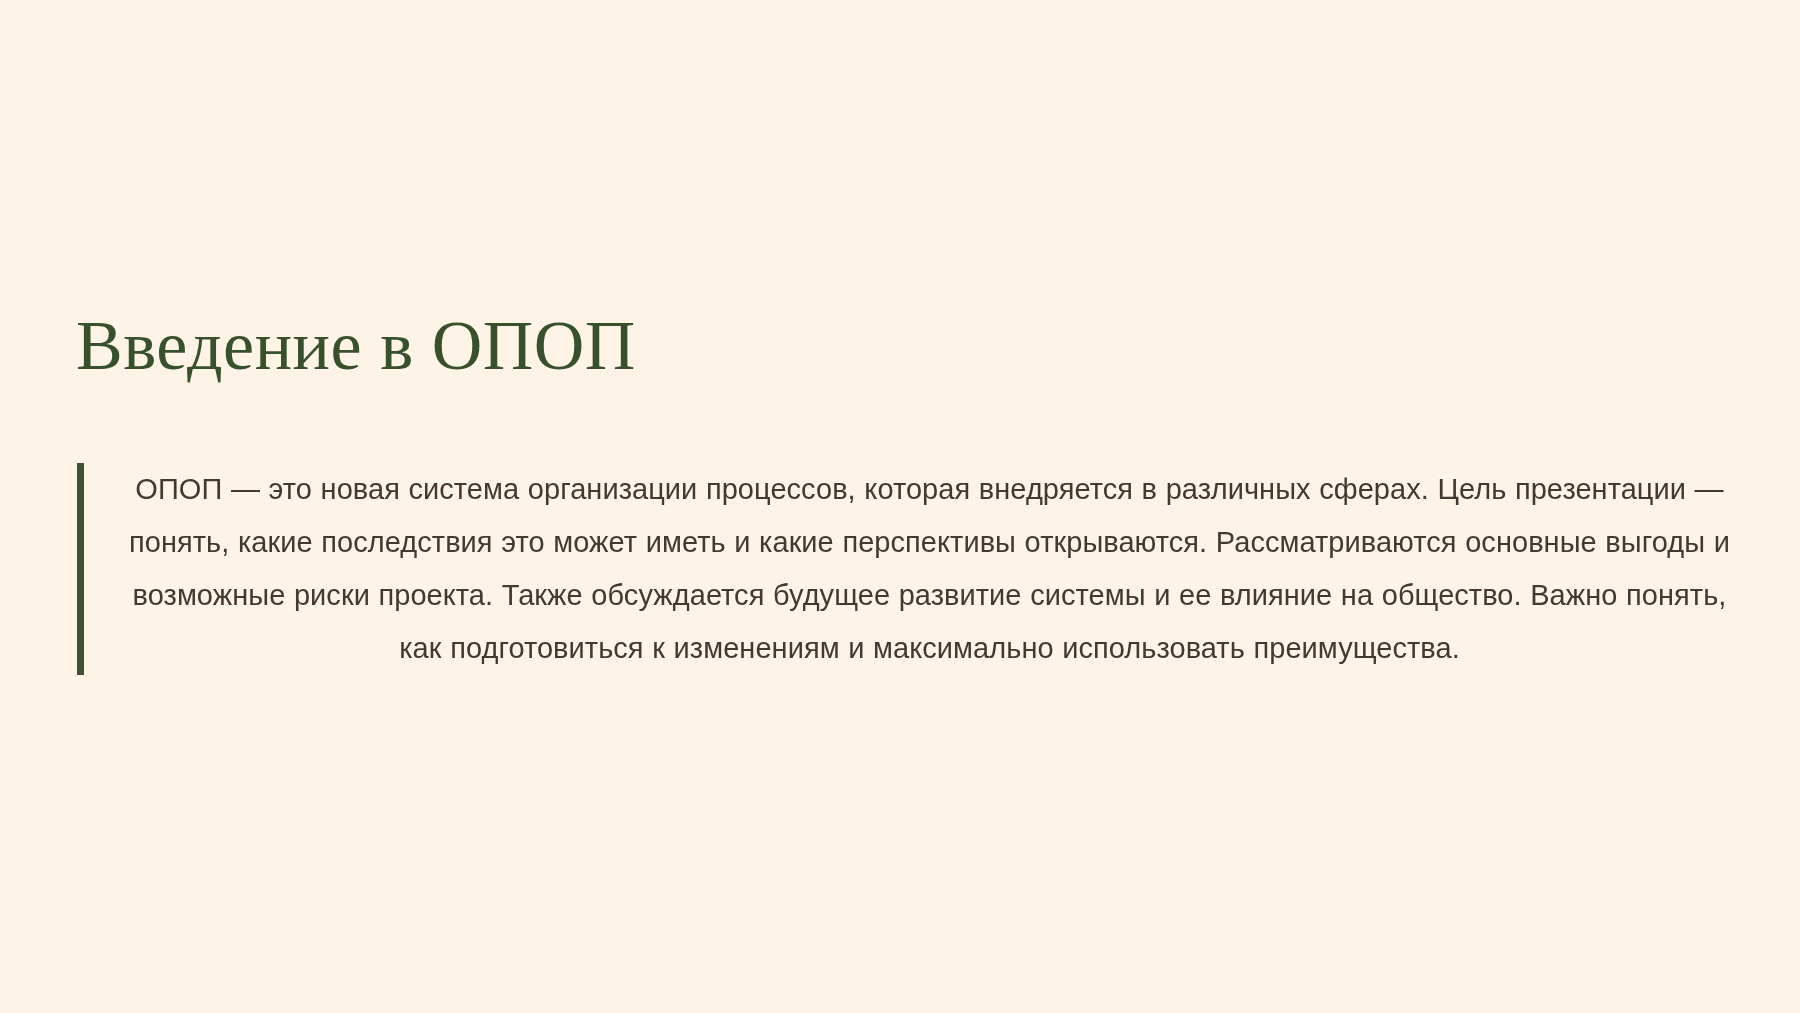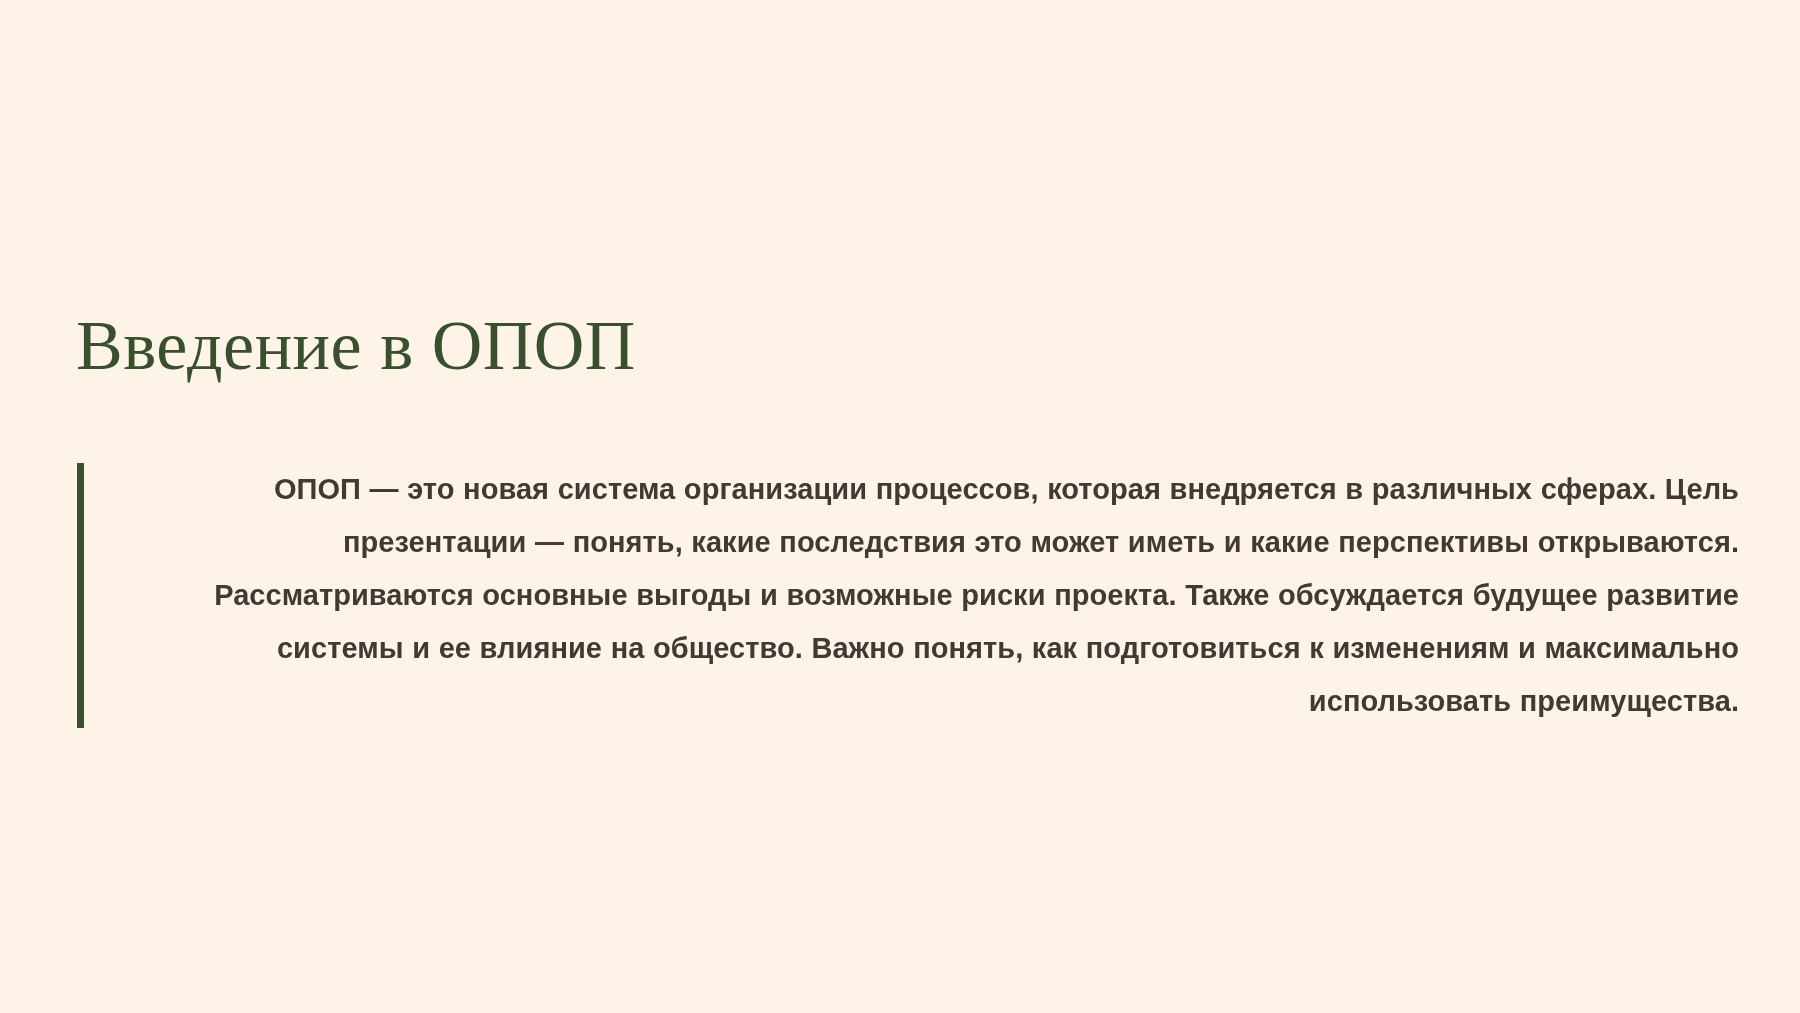--- a/index.html
+++ b/index.html
@@ -61,24 +61,24 @@
   #body-text-wrap {
     flex: 1 1 auto;
     padding-left: 36px;
   }
 
   #body-paragraph {
     margin: 0;
     font-family: "Liberation Sans", "DejaVu Sans", sans-serif;
     font-size: 29px;
     line-height: 53px;
-    font-weight: 700;
+    font-weight: 400;
     color: #403a33;
     letter-spacing: 0.05px;
-    text-align: right;
+    text-align: center;
     word-spacing: 0.5px;
   }
 </style>
 </head>
 <body>
 
 <div id="slide">
 
   <h1 id="slide-title">Введение в ОПОП</h1>
 

